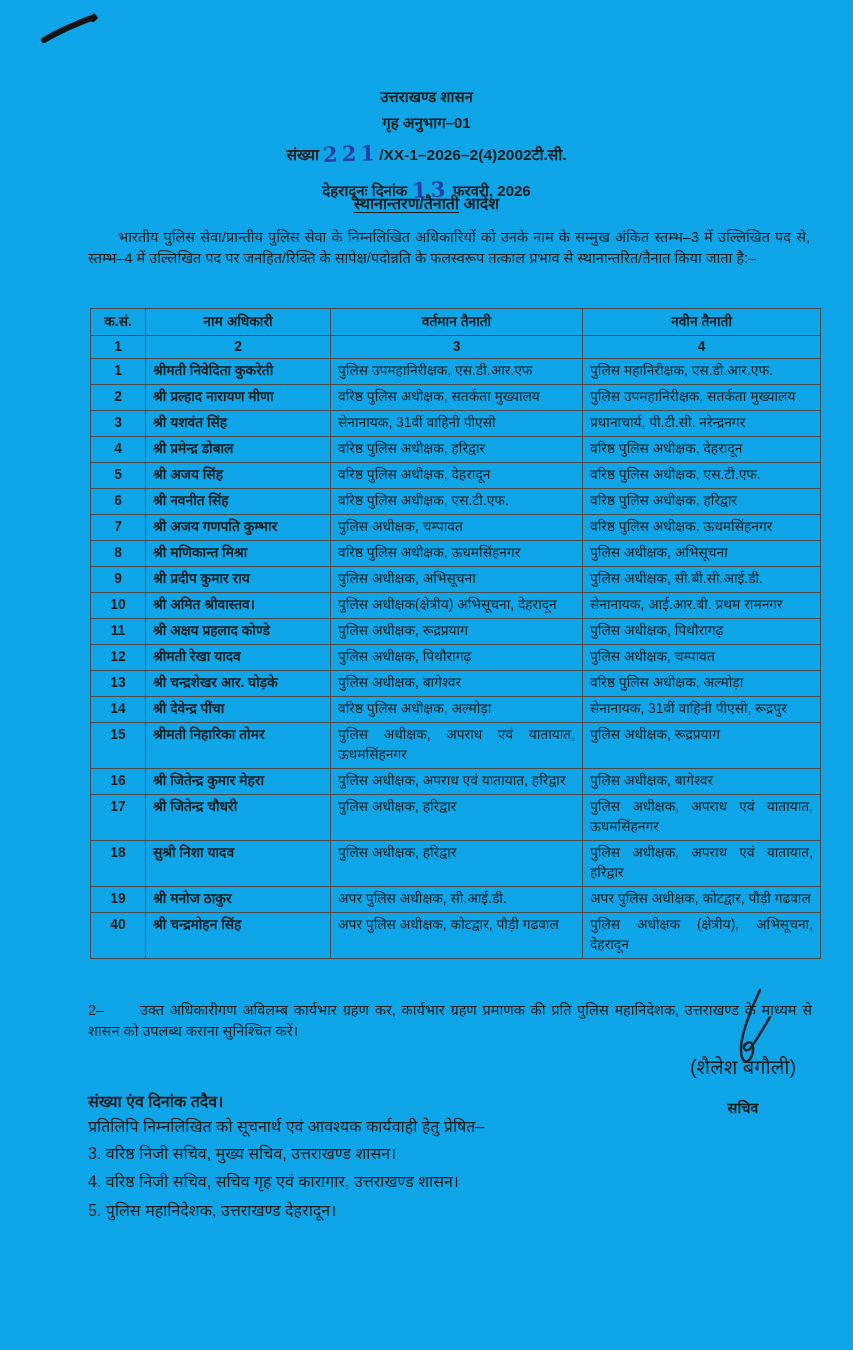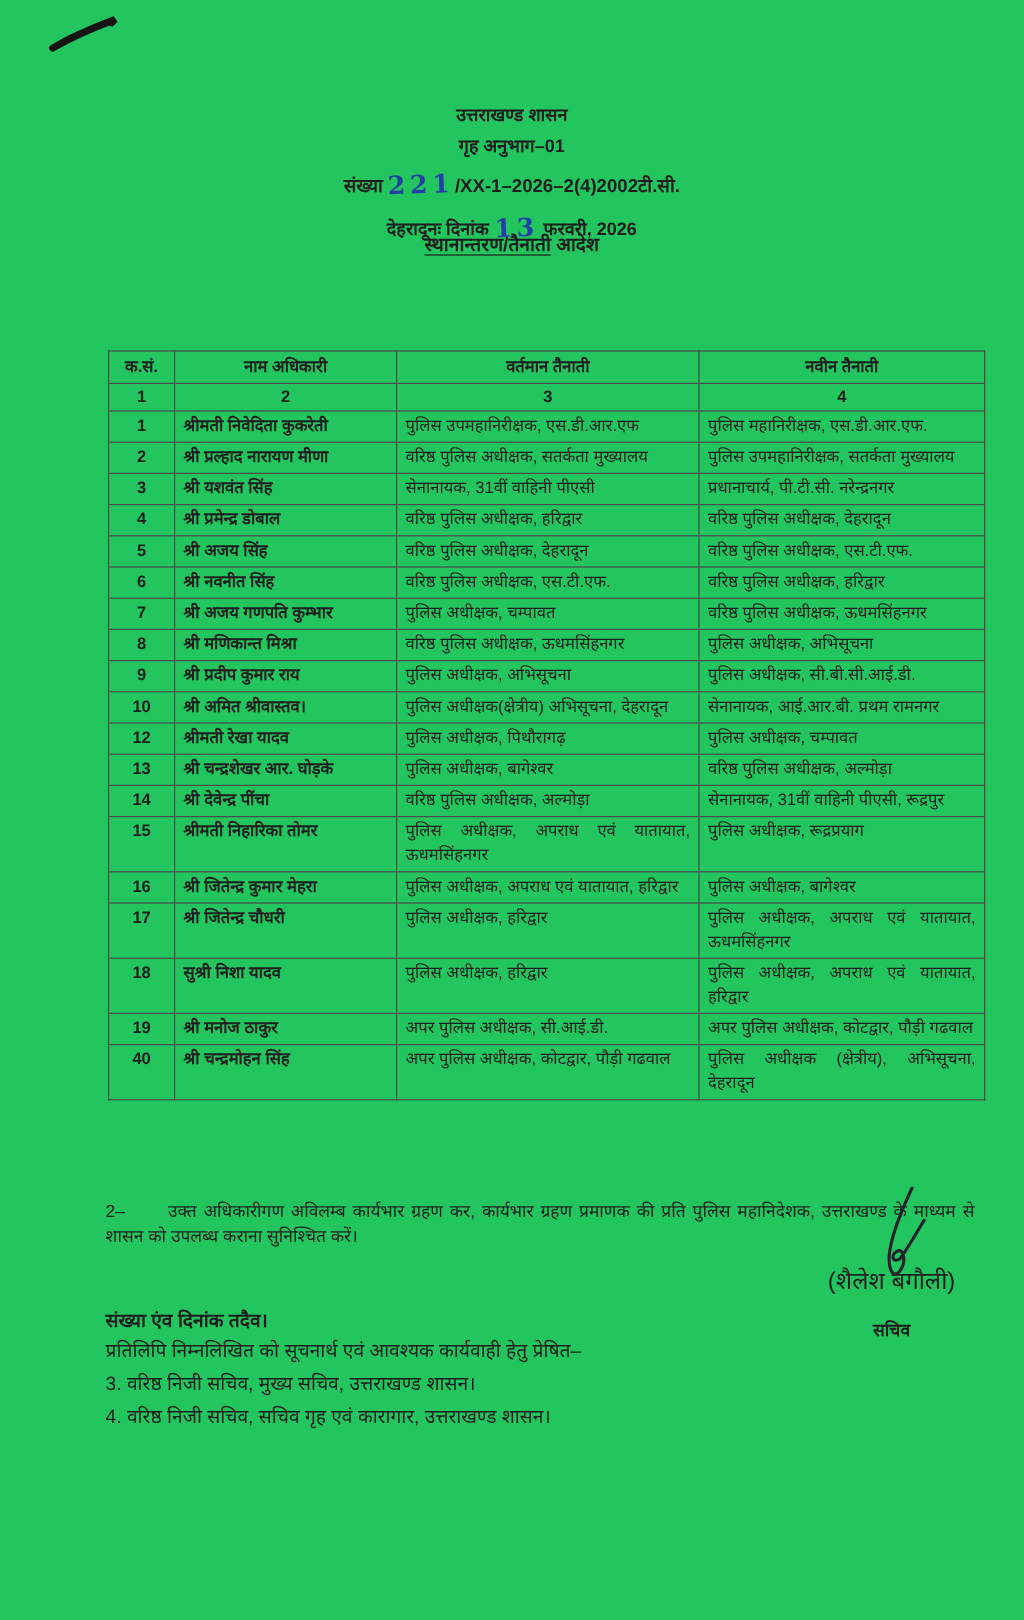--- a/index.html
+++ b/index.html
@@ -6,21 +6,21 @@
   body{
     width:853px;height:1350px;
     background:#e9e9e7;
     font-family:"Liberation Sans", sans-serif;
     color:#1e1e1e;
     -webkit-font-smoothing:antialiased;
   }
   .page{
     position:relative;
     width:853px;height:1350px;
-    background:#22c55e;
+    background:#0ea5e9;
     overflow:hidden;
   }
   
   .pen-dash{position:absolute;left:36px;top:6px;width:70px;height:44px;}
 
   
   .doc-header{
     position:absolute;top:84px;left:0;width:100%;
     text-align:center;font-weight:bold;font-size:15px;line-height:1.7;
   }
@@ -43,21 +43,21 @@
   .order-title .u{text-decoration:underline;text-underline-offset:3px;}
 
   
   .intro{
     position:absolute;top:212px;left:88px;width:722px;
     font-size:14.5px;line-height:1.45;text-align:justify;
     text-indent:30px;font-weight:500;
   }
 
   
-  .tbl-wrap{position:absolute;top:292px;left:90px;width:730px;}
+  .tbl-wrap{position:absolute;top:308px;left:90px;width:730px;}
   table{border-collapse:collapse;width:100%;table-layout:fixed;}
   th,td{
     border:1.4px solid #4a4a48;
     padding:2px 7px 3px 7px;
     font-size:13.8px;
     line-height:1.45;
     vertical-align:top;
     word-wrap:break-word;
   }
   thead th{font-weight:bold;text-align:center;padding:3px 4px;}
@@ -112,20 +112,21 @@
       <span>देहरादूनः दिनांक</span>
       <span class="hand" style="color:#2440a6">13</span>
       <span>फरवरी, 2026</span>
     </div>
   </div>
 
   <div class="order-title">
     <span class="u">स्थानान्तरण/तैनाती</span><span> आदेश</span>
   </div>
 
+  <p class="intro">भारतीय पुलिस सेवा/प्रान्तीय पुलिस सेवा के निम्नलिखित अधिकारियों को उनके नाम के सम्मुख अंकित स्तम्भ–3 में उल्लिखित पद से, स्तम्भ–4 में उल्लिखित पद पर जनहित/रिक्ति के सापेक्ष/पदोन्नति के फलस्वरूप तत्काल प्रभाव से स्थानान्तरित/तैनात किया जाता है:–</p>
 
   <div class="tbl-wrap">
     <table>
       <colgroup>
           <col class="c1">
           <col class="c2">
           <col class="c3">
           <col class="c4">
         </colgroup>
       <thead>
@@ -197,20 +198,26 @@
             <td class="posting">पुलिस अधीक्षक, अभिसूचना</td>
             <td class="posting">पुलिस अधीक्षक, सी.बी.सी.आई.डी.</td>
           </tr>
           <tr>
             <td class="serial">10</td>
             <td class="name">श्री अमित श्रीवास्तव।</td>
             <td class="posting">पुलिस अधीक्षक(क्षेत्रीय) अभिसूचना, देहरादून</td>
             <td class="posting">सेनानायक, आई.आर.बी. प्रथम रामनगर</td>
           </tr>
           <tr>
+            <td class="serial">11</td>
+            <td class="name">श्री अक्षय प्रहलाद कोण्डे</td>
+            <td class="posting">पुलिस अधीक्षक, रूद्रप्रयाग</td>
+            <td class="posting">पुलिस अधीक्षक, पिथौरागढ़</td>
+          </tr>
+          <tr>
             <td class="serial">12</td>
             <td class="name">श्रीमती रेखा यादव</td>
             <td class="posting">पुलिस अधीक्षक, पिथौरागढ़</td>
             <td class="posting">पुलिस अधीक्षक, चम्पावत</td>
           </tr>
           <tr>
             <td class="serial">13</td>
             <td class="name">श्री चन्द्रशेखर आर. घोड़के</td>
             <td class="posting">पुलिस अधीक्षक, बागेश्वर</td>
             <td class="posting">वरिष्ठ पुलिस अधीक्षक, अल्मोड़ा</td>
@@ -272,16 +279,17 @@
     <div class="sig-name">(शैलेश बगौली)</div>
     <div class="sig-title">सचिव</div>
   </div>
 
   <div class="footer">
     <div class="f-line1">संख्या एंव दिनांक तदैव।</div>
     <div>प्रतिलिपि निम्नलिखित को सूचनार्थ एवं आवश्यक कार्यवाही हेतु प्रेषित–</div>
     <ol>
         <li>3. वरिष्ठ निजी सचिव, मुख्य सचिव, उत्तराखण्ड शासन।</li>
         <li>4. वरिष्ठ निजी सचिव, सचिव गृह एवं कारागार, उत्तराखण्ड शासन।</li>
+        <li>5. पुलिस महानिदेशक, उत्तराखण्ड देहरादून।</li>
       </ol>
   </div>
 
 </div>
 
 </body></html>

